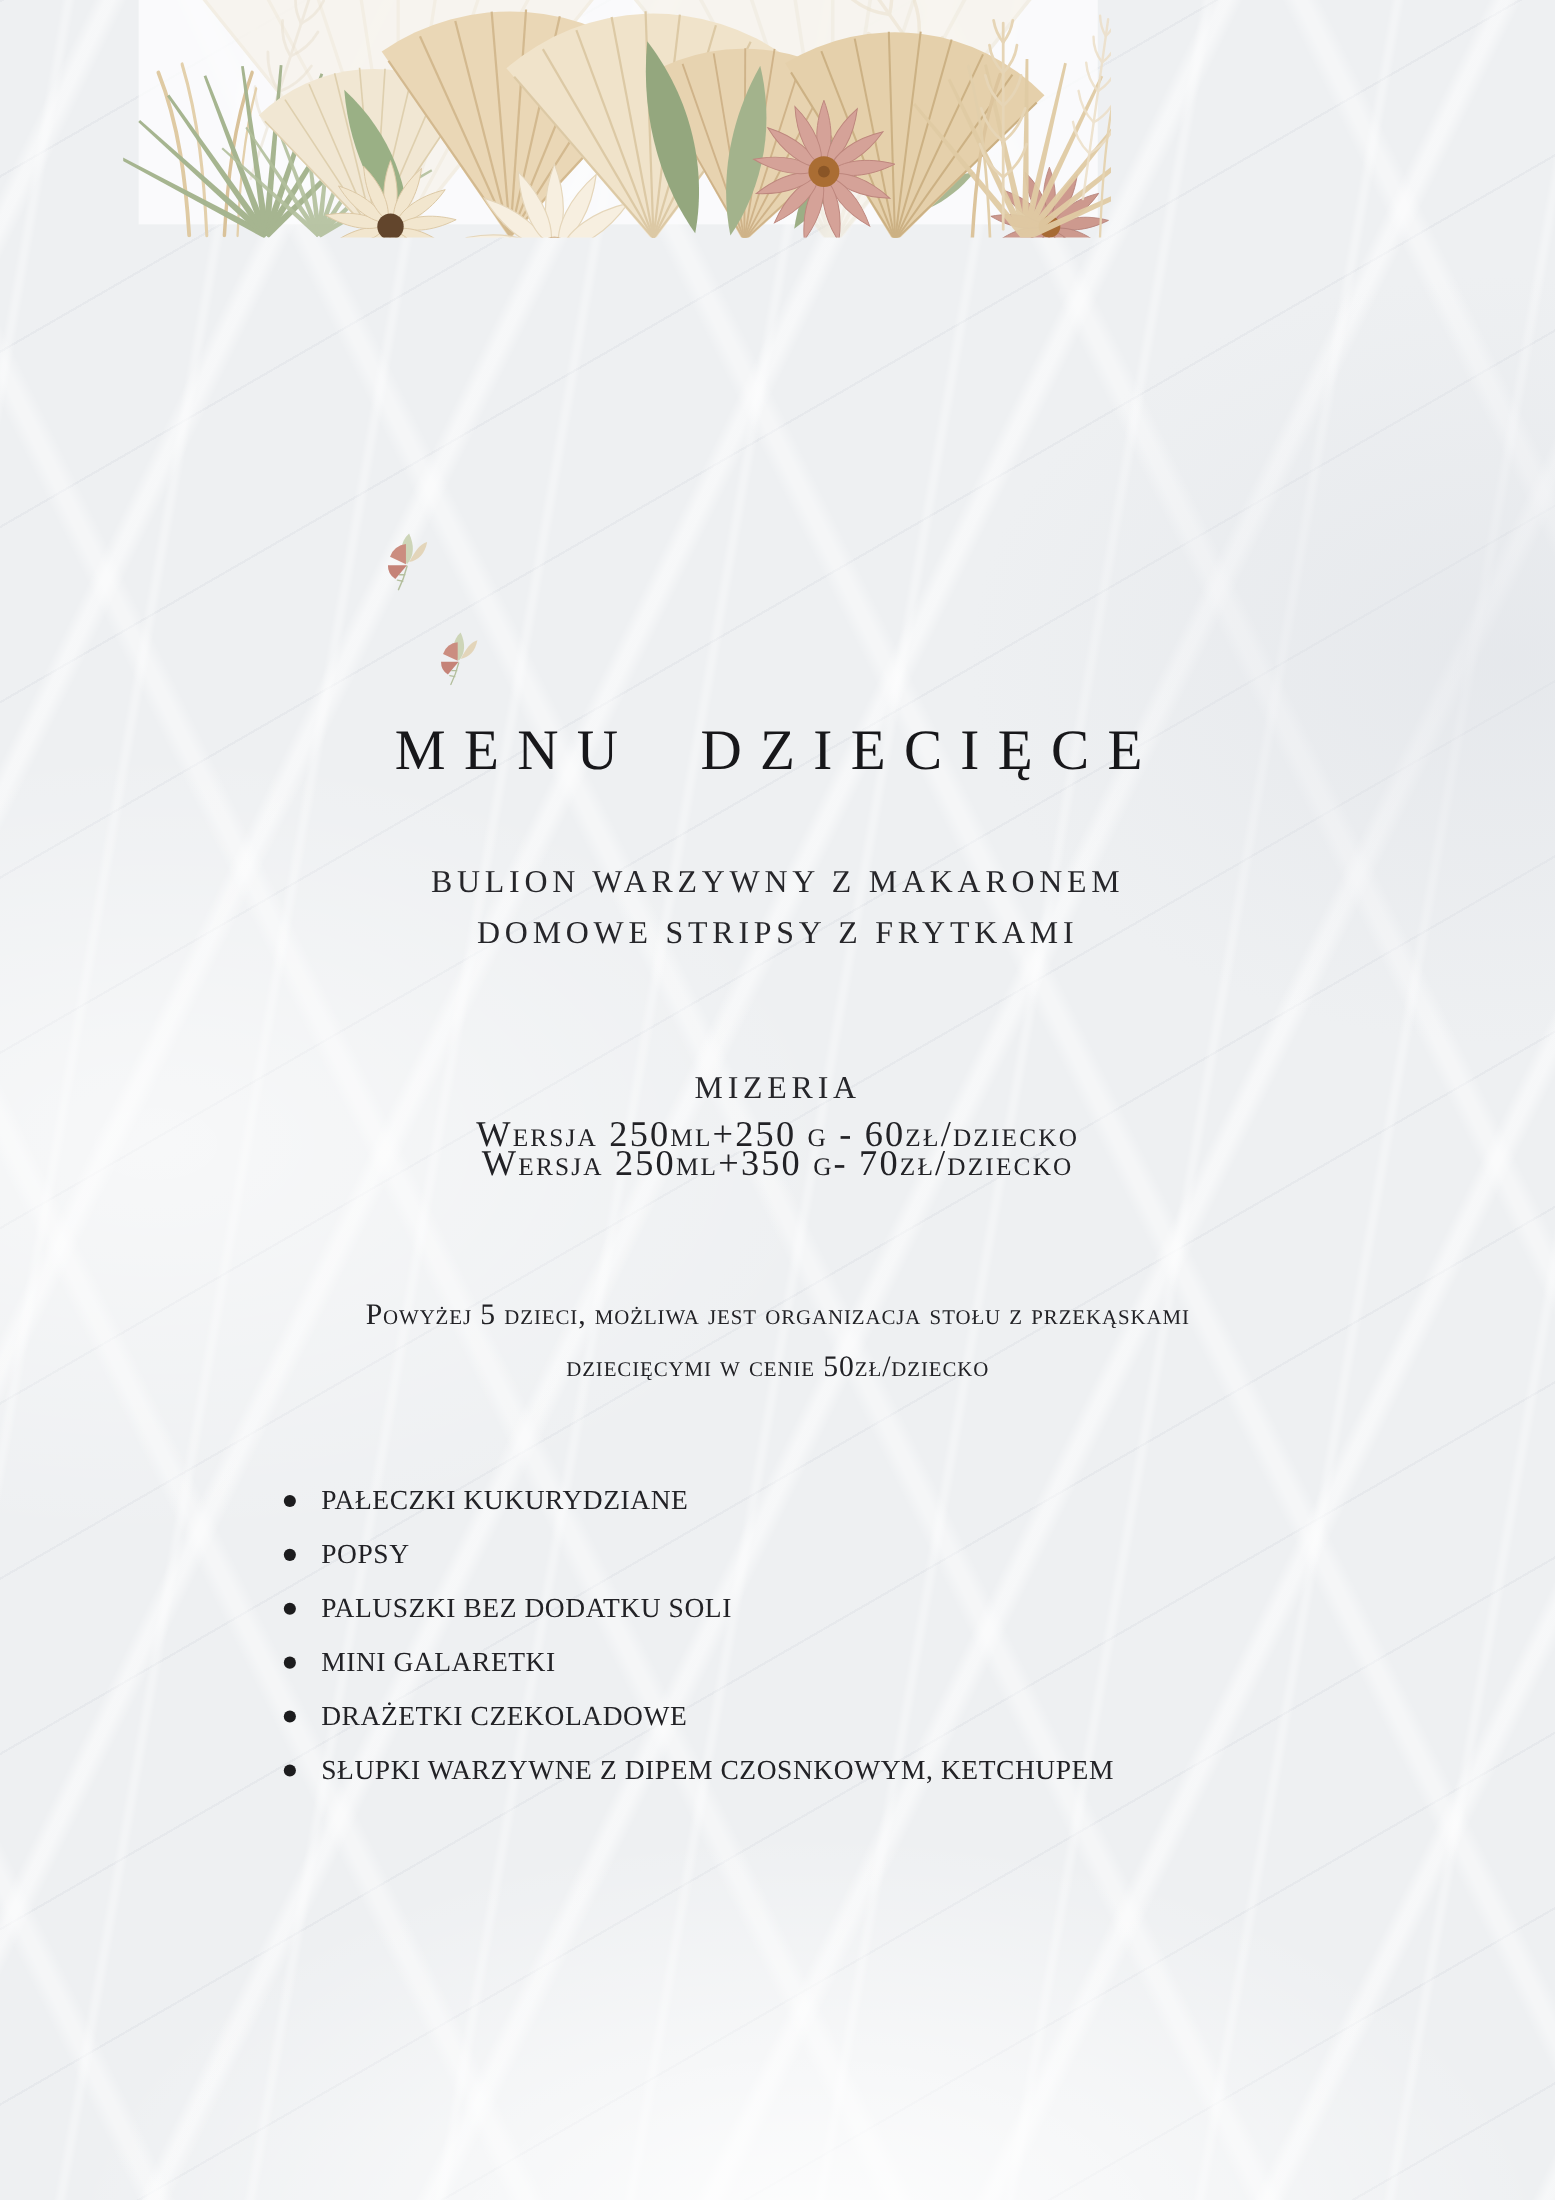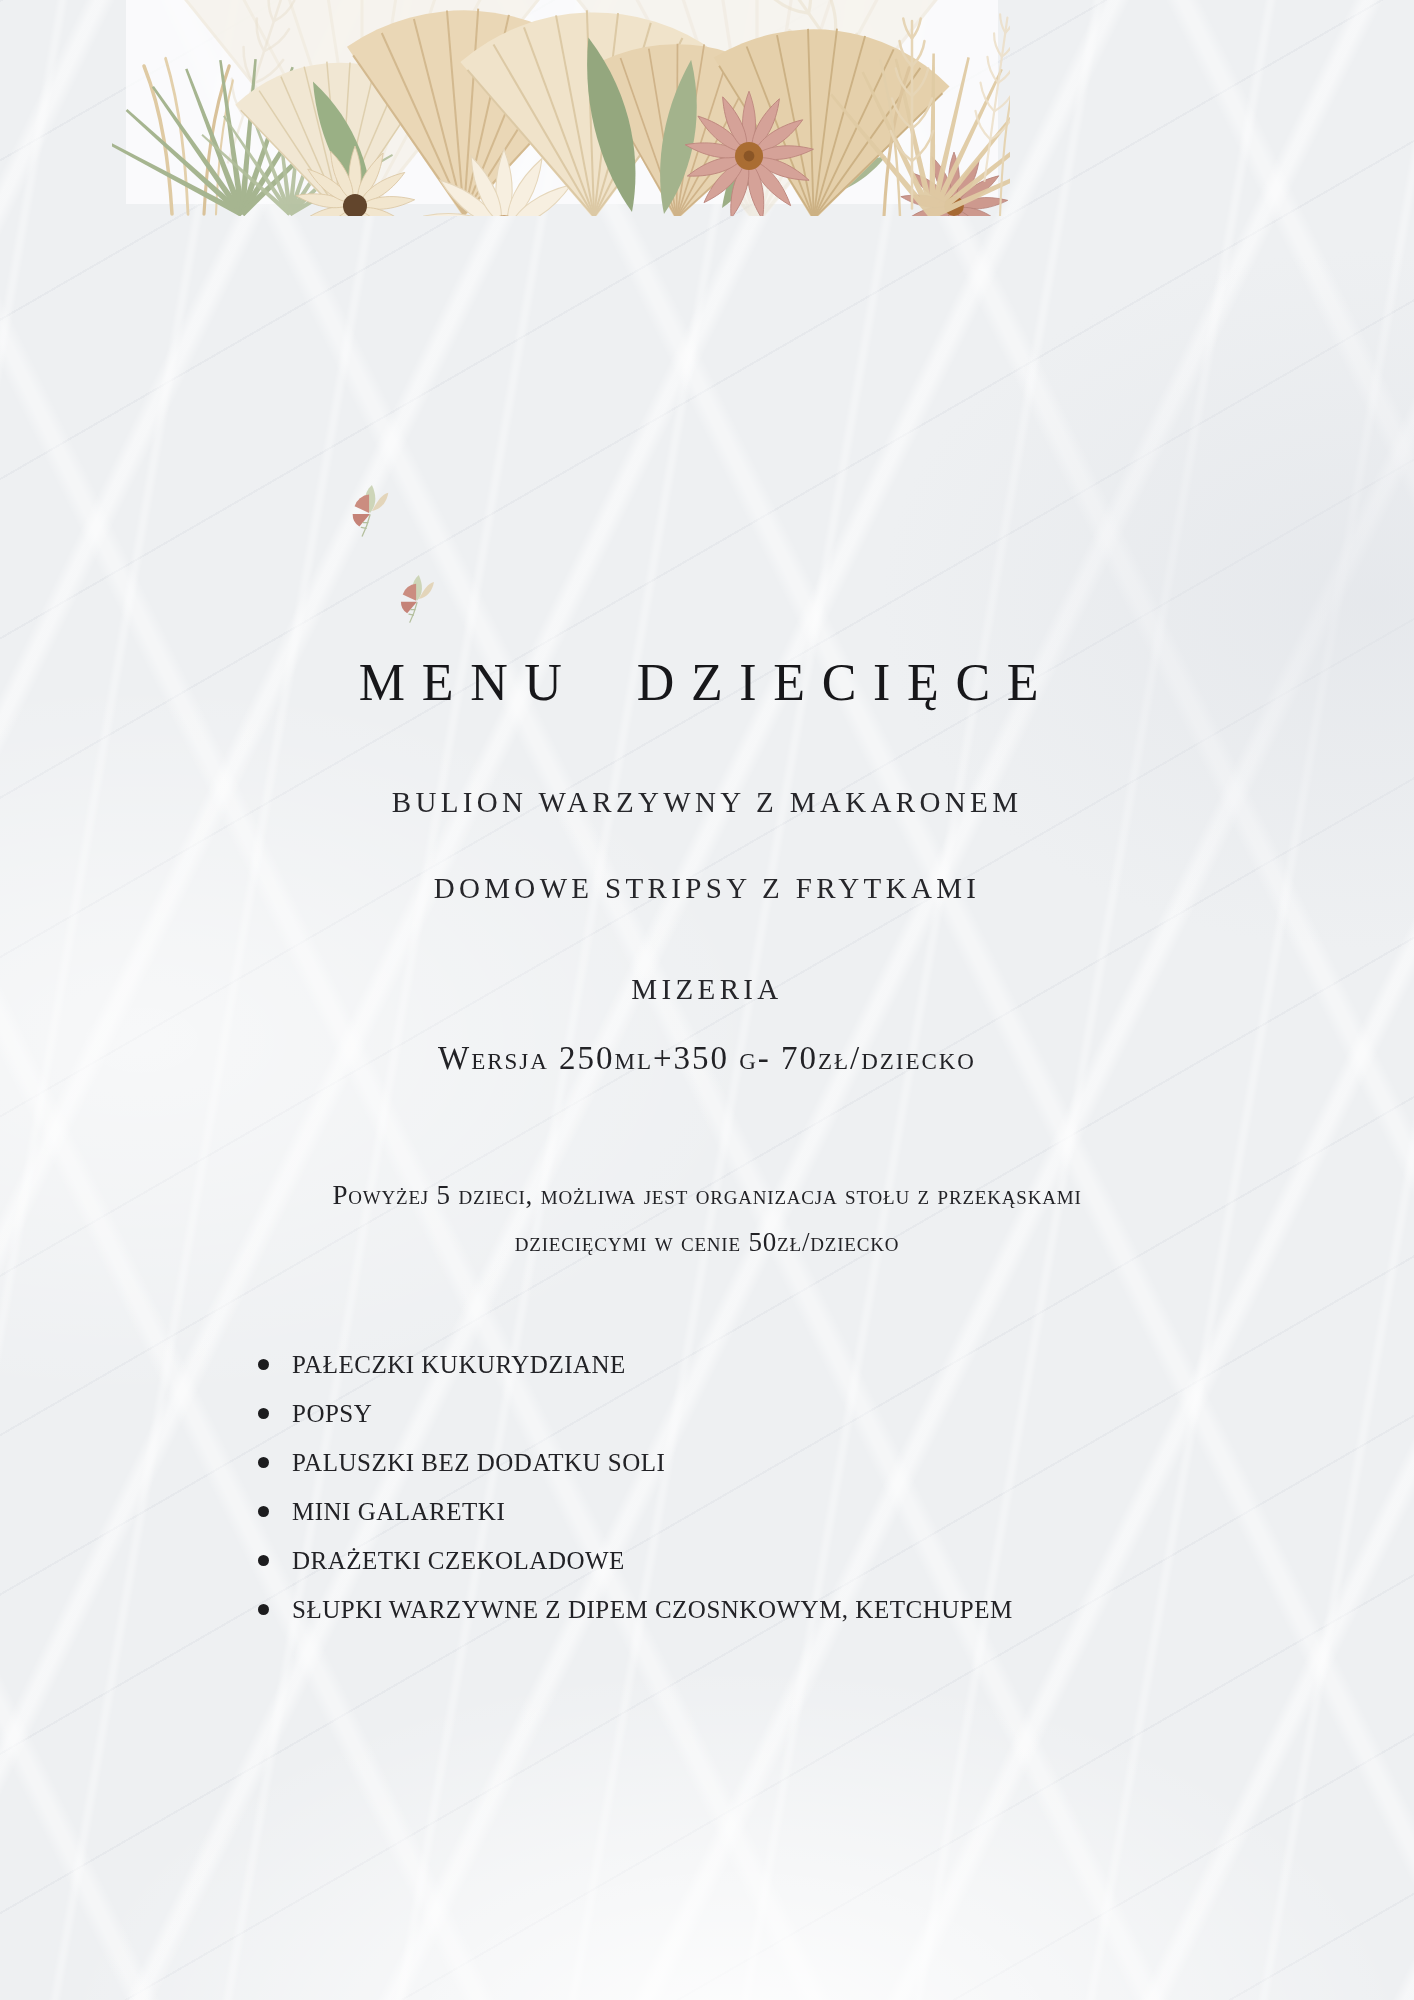--- a/index.html
+++ b/index.html
@@ -24,21 +24,21 @@
   .floral-header{position:absolute;left:112px;top:0;width:898px;height:216px;}
   .floral-header svg{display:block;width:100%;height:100%;}
   .sprig{position:absolute;}
   .sprig-top{left:348px;top:484px;width:44px;height:54px;}
   .sprig-bottom{left:394px;top:574px;width:46px;height:50px;}
   .sprig svg{display:block;width:100%;height:100%;}
   .t-center{position:absolute;left:0;width:100%;text-align:center;white-space:nowrap;font-weight:400;}
   .title{top:618px;font-size:52px;letter-spacing:.32em;word-spacing:.55em;color:#17171a;}
   .dish{font-size:29px;letter-spacing:.15em;color:#26262a;}
   .dish-soup{top:786px;}
-  .dish-main{top:872px;}
+  .dish-main{top:832px;}
   .dish-side{top:973px;}
   .price{font-size:33px;letter-spacing:.06em;font-variant:small-caps;color:#222226;}
   .price-1{top:1014px;}
   .price-2{top:1004px;margin-top:36px;}
   .note{font-size:27px;letter-spacing:.03em;font-variant:small-caps;color:#222226;}
   .note-1{top:1180px;}
   .note-2{top:1227px;}
   .snack-list{position:absolute;left:244px;top:1326px;margin:14px;padding:0;list-style:none;}
   .snack-list li{
     display:flex;align-items:center;height:49px;
@@ -191,20 +191,21 @@
       <path d="M22 32 C20 40 18 46 14 54 M20 40 L15 40 M18 46 L13 45" stroke="#b4bf9e" fill="none" stroke-width="1.4" stroke-linecap="round"></path>
     </svg>
   </div>
 
   <h1 class="t-center title">MENU DZIECIĘCE</h1>
 
   <div class="t-center dish dish-soup">BULION WARZYWNY Z MAKARONEM</div>
   <div class="t-center dish dish-main">DOMOWE STRIPSY Z FRYTKAMI</div>
   <div class="t-center dish dish-side">MIZERIA</div>
 
+  <div class="t-center price price-1">Wersja 250ml+250 g - 60zł/dziecko</div>
   <div class="t-center price price-2">Wersja 250ml+350 g- 70zł/dziecko</div>
 
   <div class="t-center note note-1">Powyżej 5 dzieci, możliwa jest organizacja stołu z przekąskami</div>
   <div class="t-center note note-2">dziecięcymi w cenie 50zł/dziecko</div>
 
   <ul class="snack-list">
     <li>PAŁECZKI KUKURYDZIANE</li>
     <li>POPSY</li>
     <li>PALUSZKI BEZ DODATKU SOLI</li>
     <li>MINI GALARETKI</li>

